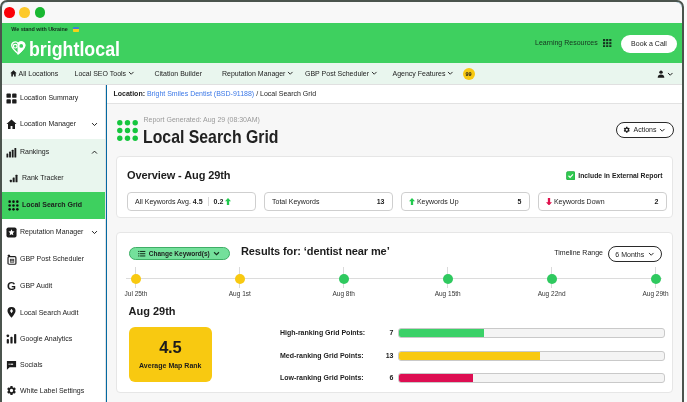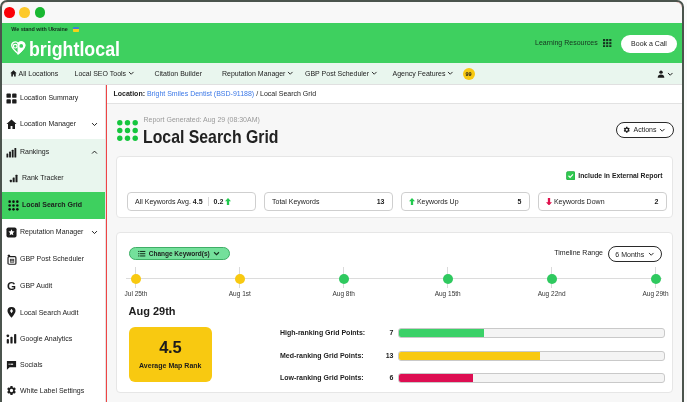--- a/index.html
+++ b/index.html
@@ -1,19 +1,19 @@
 <!DOCTYPE html>
 <html><head>
 <meta charset="utf-8">
 <style>
 * { margin:0; padding:0; box-sizing:border-box; }
 html,body { width:687px; height:402px; }
 body { position:relative; background:#fbfbfb; font-family:"Liberation Sans",sans-serif; overflow:hidden; color:#1c1c1c; }
 .frame { position:absolute; left:0; top:0; width:683.5px; height:410px; border:2px solid #4b544d; border-radius:7px 7px 0 0; z-index:50; pointer-events:none; }
-.win { position:absolute; left:2px; top:2px; width:679.5px; height:400px; border-radius:6px 6px 0 0; overflow:hidden; background:#ef4444; }
+.win { position:absolute; left:2px; top:2px; width:679.5px; height:400px; border-radius:6px 6px 0 0; overflow:hidden; background:#0369a1; }
 
 
 .titlebar { position:absolute; left:0; top:0; width:100%; height:20.5px; background:#f8f8f8; }
 .tl { position:absolute; border-radius:50%; width:10.5px; height:10.5px; top:5.4px; }
 
 
 .ghead { position:absolute; left:0; top:20.5px; width:100%; height:40px; background:#3ed05f; }
 .ukr { position:absolute; left:9.3px; top:3.5px; font-size:5.4px; font-weight:bold; color:#132e1c; letter-spacing:-0.05px; }
 .flag { display:inline-block; width:6.5px; height:4.2px; border-radius:0.8px; vertical-align:-0.5px; margin-left:3.5px; background:linear-gradient(#3f7fd9 50%, #f7d117 50%); }
 .logoicon { position:absolute; left:8.5px; top:18px; }
@@ -317,20 +317,21 @@
           <text x="0" y="16.5" font-family="Liberation Sans, sans-serif" font-weight="bold" font-size="18.5" fill="#222222" textLength="135.5" lengthAdjust="spacingAndGlyphs">Local Search Grid</text>
         </svg>
       <div class="actions"><svg width="7.5" height="7.5" viewBox="0 0 24 24">
             <path fill="#1c1c1c" d="M19.14 12.94a7.49 7.49 0 0 0 .05-.94 7.49 7.49 0 0 0-.05-.94l2.03-1.58a.5.5 0 0 0 .12-.64l-1.92-3.32a.5.5 0 0 0-.61-.22l-2.39.96a7.3 7.3 0 0 0-1.62-.94l-.36-2.54a.5.5 0 0 0-.5-.42h-3.84a.5.5 0 0 0-.5.42l-.36 2.54c-.59.24-1.13.56-1.62.94l-2.39-.96a.5.5 0 0 0-.61.22L2.65 8.84a.5.5 0 0 0 .12.64l2.03 1.58a7.49 7.49 0 0 0 0 1.88l-2.03 1.58a.5.5 0 0 0-.12.64l1.92 3.32c.13.23.4.32.61.22l2.39-.96c.49.38 1.03.7 1.62.94l.36 2.54c.04.24.25.42.5.42h3.84c.25 0 .46-.18.5-.42l.36-2.54a7.3 7.3 0 0 0 1.62-.94l2.39.96c.21.1.48.01.61-.22l1.92-3.32a.5.5 0 0 0-.12-.64zM12 15.6A3.6 3.6 0 1 1 12 8.4a3.6 3.6 0 0 1 0 7.2z"></path>
           </svg>Actions <svg class="chev" viewBox="0 0 10 10">
             <path d="M1.5 3 L5 6.5 L8.5 3" stroke="#1c1c1c" stroke-width="1.4" fill="none"></path>
           </svg></div>
     </div>
 
     <div class="card ov">
+      <div class="ovtitle">Overview - Aug 29th</div>
       <div class="incl"><svg width="9.5" height="9.5" viewBox="0 0 12 12">
             <rect x="0.5" y="0.5" width="11" height="11" rx="2.5" fill="#2fc94f" stroke="#1d9e3a" stroke-width="0.8"></rect>
             <path d="M3.2 6 L5.2 8 L8.8 4.2" stroke="#fff" stroke-width="1.4" fill="none"></path>
           </svg> Include in External Report</div>
       <div class="chip" style="left:10.5px; width:128.5px;">All Keywords Avg.&nbsp; <b>4.5</b><span class="sep"></span><b>0.2</b>&nbsp;<svg width="6" height="7.5" viewBox="0 0 6 7.5">
             <path d="M3 0 L6 3.2 H4.15 V7.5 H1.85 V3.2 H0 Z" fill="#21c94e"></path>
           </svg></div>
       <div class="chip" style="left:147.5px; width:128.5px;">Total Keywords<span class="spacer"></span><b>13</b></div>
       <div class="chip" style="left:284.5px; width:128.5px;"><svg width="6" height="7.5" viewBox="0 0 6 7.5">
             <path d="M3 0 L6 3.2 H4.15 V7.5 H1.85 V3.2 H0 Z" fill="#21c94e"></path>
@@ -346,20 +347,21 @@
               <rect x="0.2" y="1" width="1.3" height="1.1"></rect>
               <rect x="2.2" y="1" width="5.6" height="1.1"></rect>
               <rect x="0.2" y="3.4" width="1.3" height="1.1"></rect>
               <rect x="2.2" y="3.4" width="5.6" height="1.1"></rect>
               <rect x="0.2" y="5.8" width="1.3" height="1.1"></rect>
               <rect x="2.2" y="5.8" width="5.6" height="1.1"></rect>
             </g>
           </svg>Change Keyword(s) <svg width="7" height="7" viewBox="0 0 10 10">
             <path d="M1.5 3.2 L5 6.8 L8.5 3.2" stroke="#15301e" stroke-width="1.6" fill="none"></path>
           </svg></div>
+      <div class="resfor">Results for: ‘dentist near me’</div>
       <div class="trlbl">Timeline Range</div>
       <div class="trpill">6 Months <svg class="chev" viewBox="0 0 10 10">
             <path d="M1.5 3 L5 6.5 L8.5 3" stroke="#1c1c1c" stroke-width="1.4" fill="none"></path>
           </svg></div>
 
       <div class="tline"></div>
       <div class="tick" style="left:18.9px;"></div>
       <div class="tick" style="left:122.8px;"></div>
       <div class="tick" style="left:226.7px;"></div>
       <div class="tick" style="left:330.7px;"></div>

